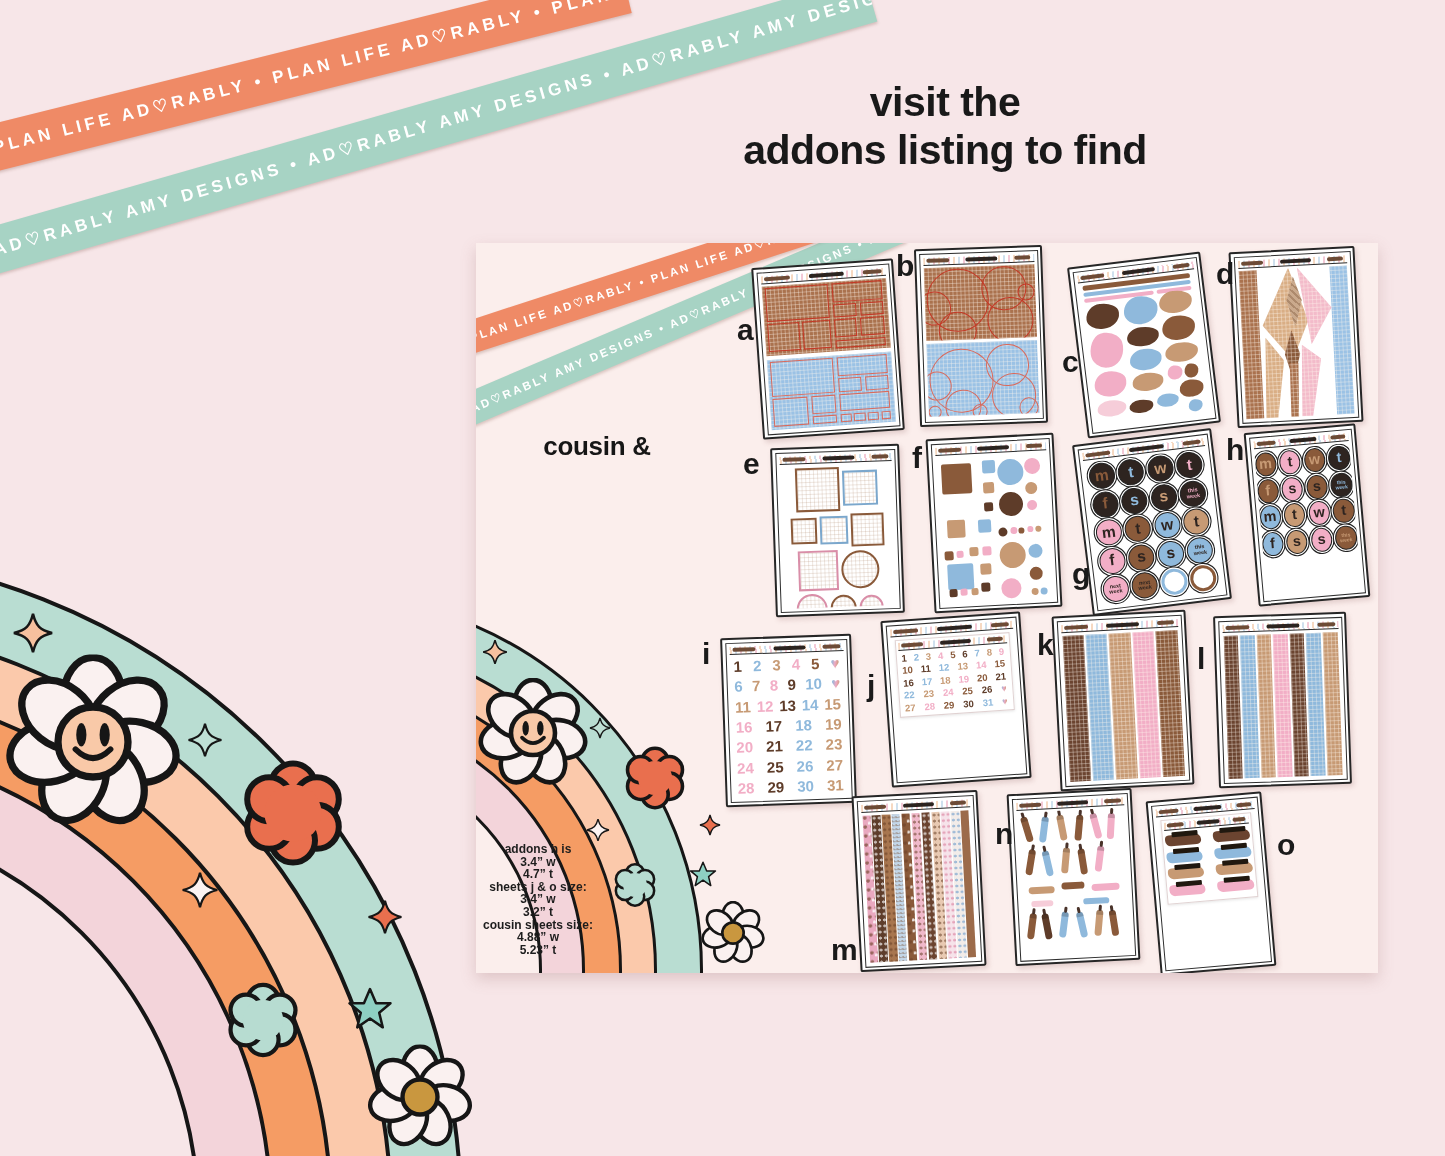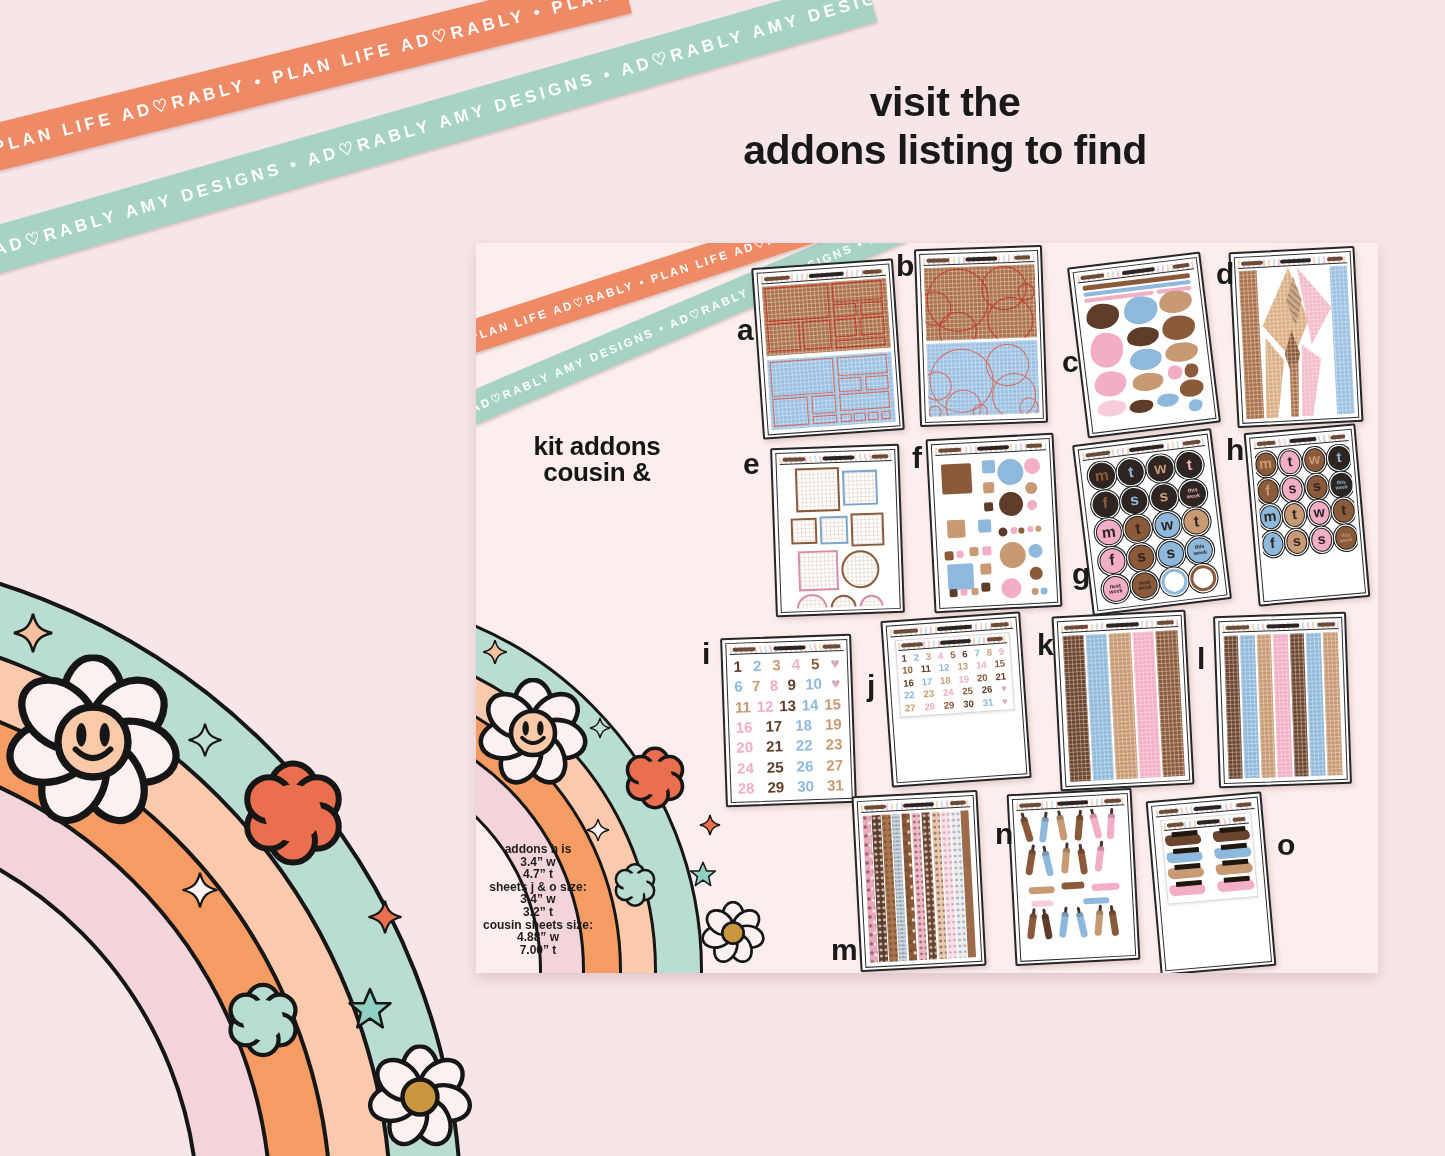--- a/index.html
+++ b/index.html
@@ -278,34 +278,33 @@
       </div>
 
     <div class="ribbon pan-or">
       <span>PLAN LIFE AD♡RABLY • PLAN LIFE AD♡RABLY • PLAN LIFE AD♡RABLY • PLAN LIFE AD♡RABLY</span>
     </div>
     <div class="ribbon pan-tl">
       <span>AD♡RABLY AMY DESIGNS • AD♡RABLY AMY DESIGNS • AD♡RABLY AMY DESIGNS • AD♡RABLY AMY DESIGNS</span>
     </div>
 
     <div class="kit-text">
-      <div>kit addons</div>
       <div>cousin &amp;</div>
     </div>
 
     <div class="size-text">
       <div>addons h is</div>
       <div>3.4” w</div>
       <div>4.7” t</div>
       <div>sheets j &amp; o size:</div>
       <div>3.4” w</div>
       <div>3.2” t</div>
       <div>cousin sheets size:</div>
       <div>4.88” w</div>
-      <div>7.00” t</div>
+      <div>5.23” t</div>
     </div>
 
     <div id="sheets">
         <div class="sheet" style="left: 281px; top: 20px; width: 142px; height: 172px; transform: rotate(-4deg);">
           <div class="sheet-pad">
             <div class="sheet-head">
               <div class="hd hd1"></div>
               <div class="hd hd2"></div>
               <div class="hd hd3"></div>
             </div>

